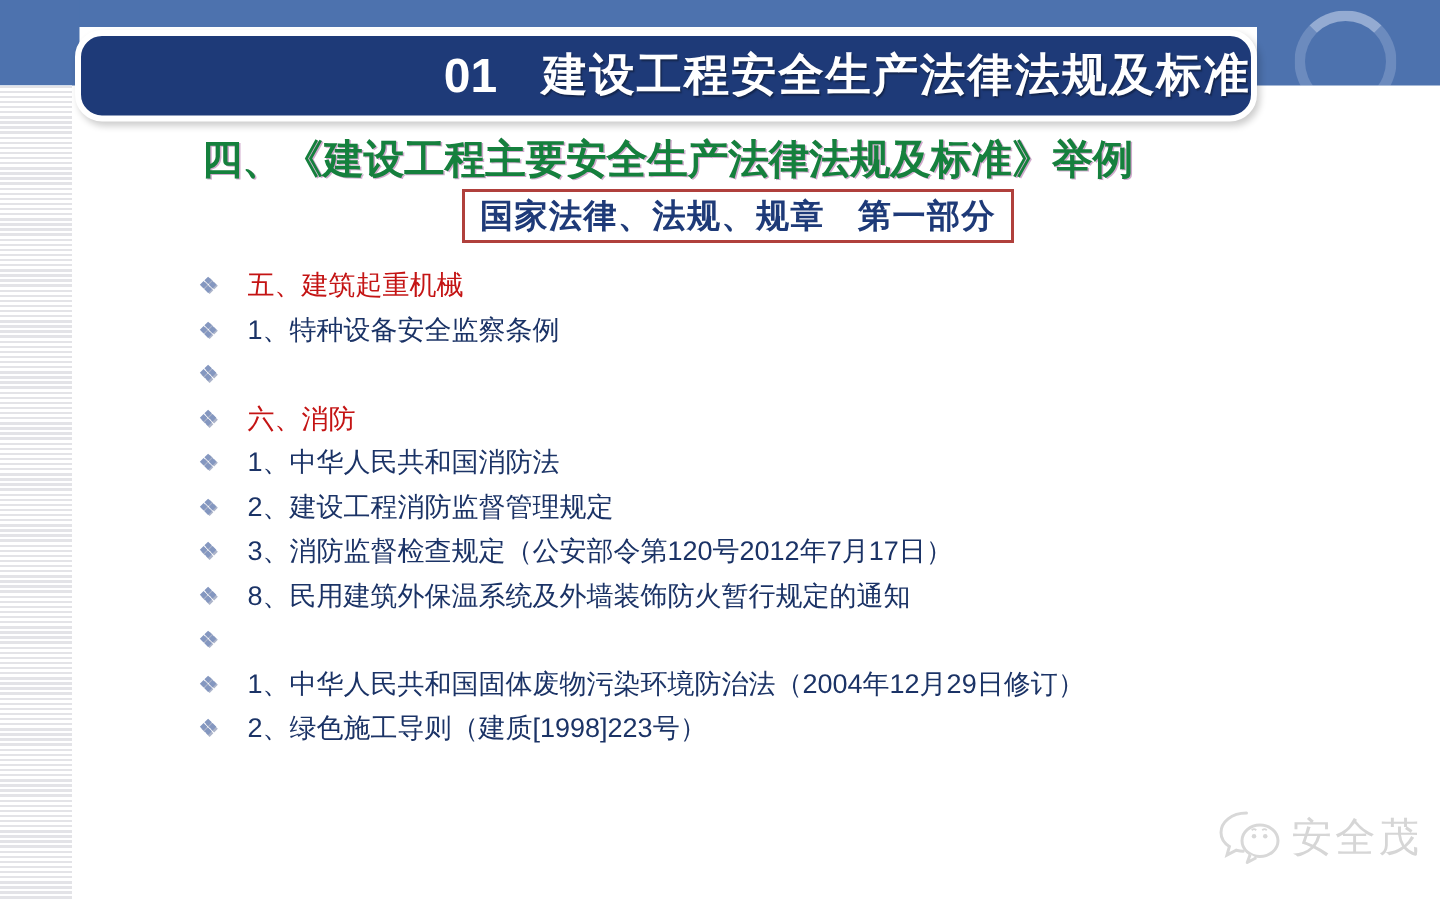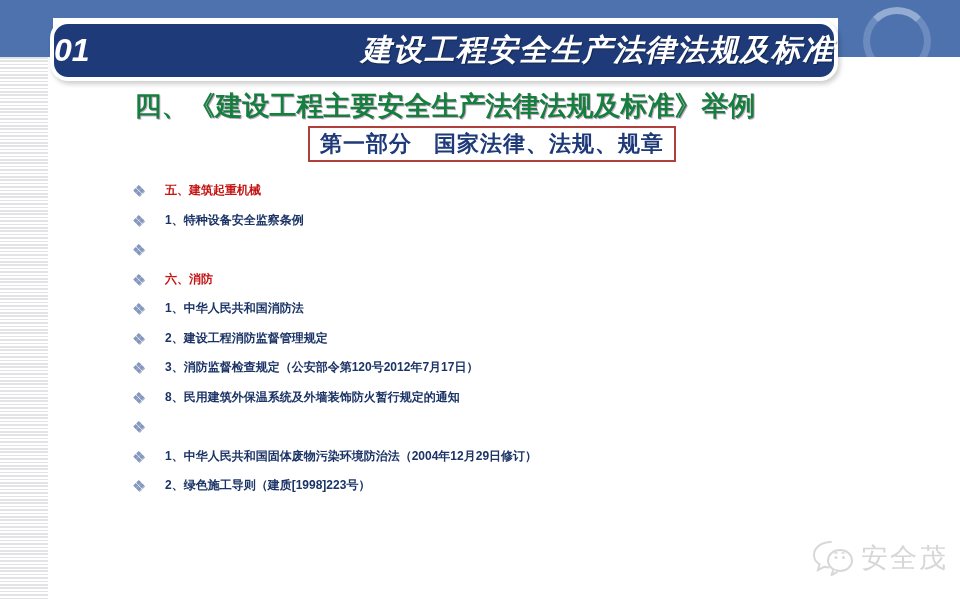--- a/index.html
+++ b/index.html
@@ -20,44 +20,43 @@
     border-right-color:rgba(235,242,255,.20);
   }
   .pinstripes {
     position:absolute; left:0; top:57px; width:48px; height:544px;
     background:repeating-linear-gradient(to bottom,#e3e3e7 0px,#e3e3e7 1.6px,#ffffff 1.6px,#ffffff 3.4px);
   }
   
   .banner {
     position:absolute; left:50px; top:20px; width:788px; height:61px; box-sizing:border-box;
     background:#1e3a78; border:4px solid #ffffff; border-radius:18px;
-    display:flex; align-items:center; justify-content:space-between; gap:30px;
+    display:flex; align-items:center; justify-content:flex-end; gap:30px;
     box-shadow:2px 3px 5px rgba(0,0,0,.20);
-    font-style:italic;
   }
   .banner .num { color:#ffffff; font-size:32px; font-weight:bold; }
   .banner .btitle { color:#ffffff; font-size:30px; font-weight:bold; letter-spacing:1.5px; text-shadow:1px 1px 1px rgba(0,0,0,.35); }
   
   .section-title {
     position:absolute; left:55px; top:88px; width:780px; text-align:center;
     color:#15803d; font-size:27px; font-weight:bold; letter-spacing:0px;
     text-shadow:1px 1px 0 rgba(120,10,110,.35);
   }
   
   .part-box {
     position:absolute; left:308px; top:126px; width:368px; height:36px; box-sizing:border-box;
     border:2px solid #b0403c; background:#ffffff;
     display:flex; align-items:center; justify-content:center; gap:22px;
   }
   .part-box span { color:#1e3a78; font-size:22px; font-weight:bold; letter-spacing:1px; }
   
   .law-list { position:absolute; left:132px; top:179px; width:720px; }
   .item { display:flex; align-items:flex-start; height:29.5px; }
   .bullet { width:33px; flex:0 0 33px; color:#8497c0; font-size:15px; line-height:23px; text-shadow:1px 1px 0 rgba(90,105,150,.5); }
-  .txt { color:#1b3366; font-size:12px; font-weight:bold; line-height:23px; letter-spacing:0px; white-space:nowrap; }
+  .txt { color:#1b3366; font-size:18px; font-weight:normal; line-height:23px; letter-spacing:0px; white-space:nowrap; }
   .item.red .txt { color:#c41414; }
   
   .watermark { position:absolute; left:810px; top:539px; display:flex; align-items:center; gap:5px; }
   .wm-text { color:#d6d6d6; font-size:27px; font-weight:normal; letter-spacing:2px; }
 </style>
 </head>
 <body>
 
 <div class="top-strip"></div>
 <div class="corner-left"></div>
@@ -67,22 +66,22 @@
 <div class="pinstripes"></div>
 
 <div class="banner">
   <span class="num">01</span>
   <span class="btitle">建设工程安全生产法律法规及标准</span>
 </div>
 
 <div class="section-title">四、《建设工程主要安全生产法律法规及标准》举例</div>
 
 <div class="part-box">
+  <span>国家法律、法规、规章</span>
   <span>第一部分</span>
-  <span>国家法律、法规、规章</span>
 </div>
 
 <div class="law-list">
   <div class="item red">
     <span class="bullet">❖</span>
     <span class="txt">五、建筑起重机械</span>
   </div>
   <div class="item">
     <span class="bullet">❖</span>
     <span class="txt">1、特种设备安全监察条例</span>

